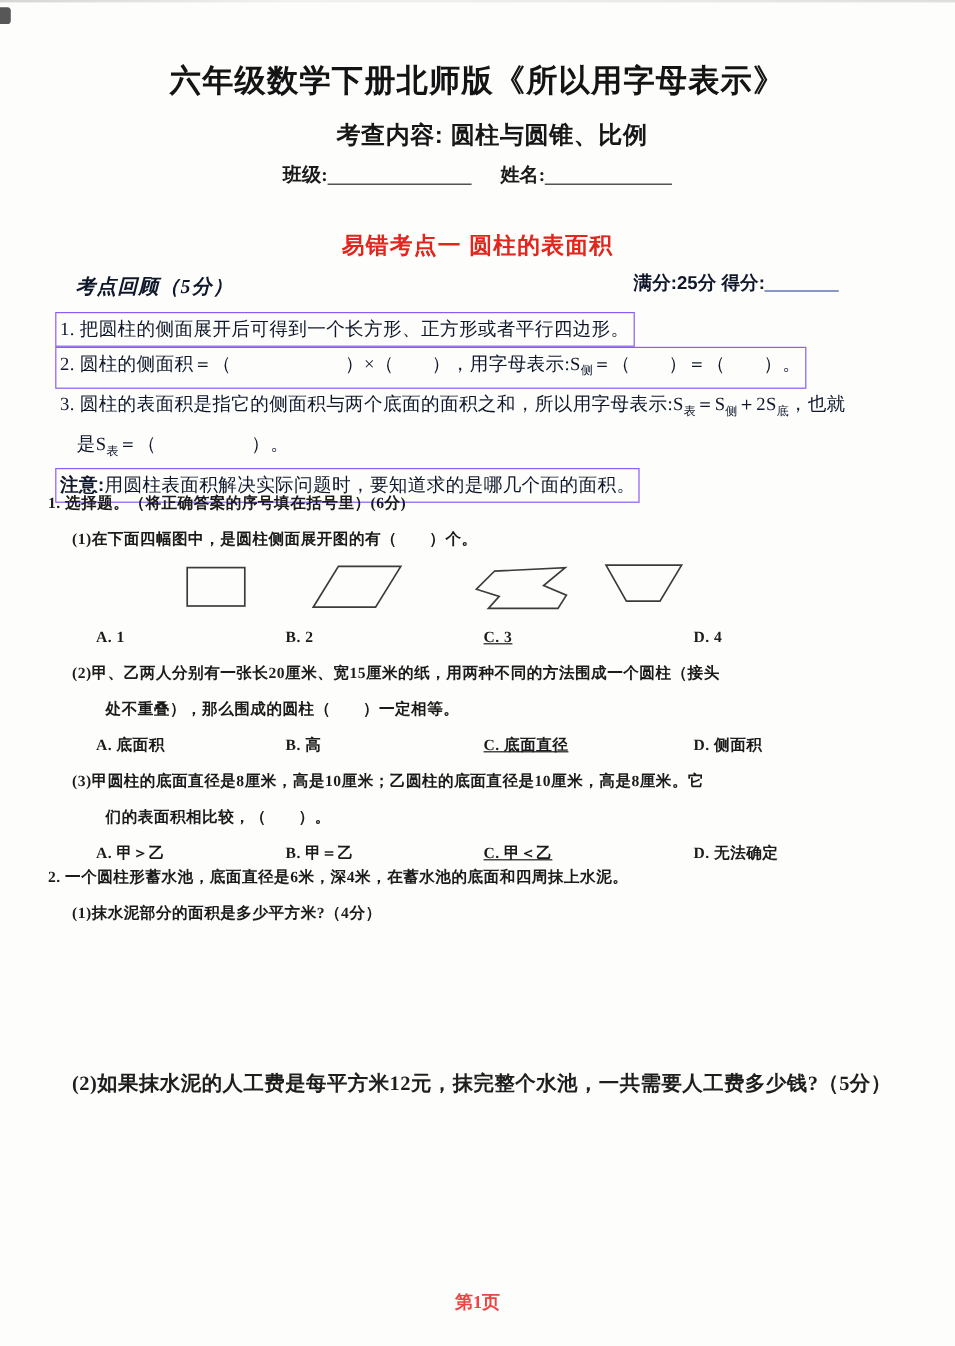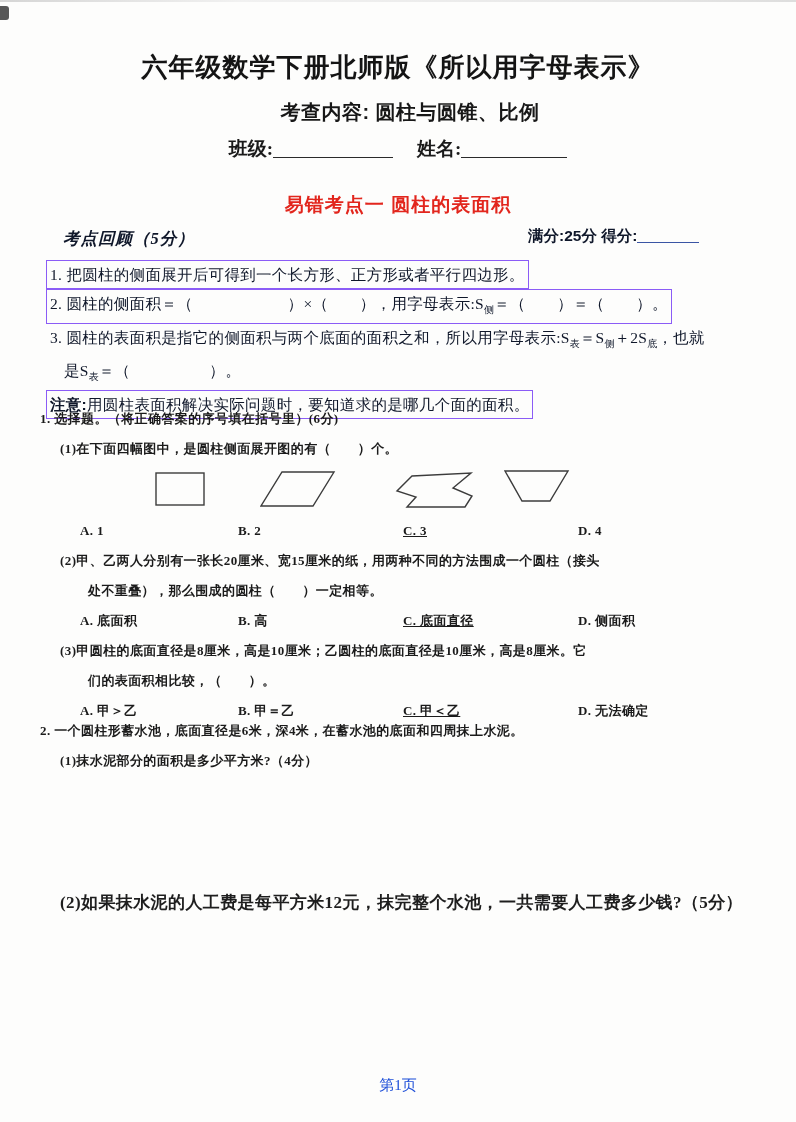--- a/index.html
+++ b/index.html
@@ -20,21 +20,21 @@
     text-align:center;font-size:26px;font-weight:700;letter-spacing:1px;color:#141414;
   }
   .doc-subtitle{
     position:absolute;top:99px;left:12px;width:100%;
     text-align:center;font-size:20px;font-weight:700;letter-spacing:.5px;
     font-family:"Liberation Sans","DejaVu Sans",sans-serif;color:#171717;
   }
   .class-line{
     position:absolute;top:136px;left:0;width:100%;
     display:flex;justify-content:center;align-items:flex-end;gap:24px;
-    font-size:19px;font-weight:600;color:#1a1a1a;
+    font-size:16px;font-weight:600;color:#1a1a1a;
   }
   .blank{display:inline-block;border-bottom:1.6px solid #2a2a2a;height:17px;vertical-align:-3px;}
   .blank.w1{width:120px;} .blank.w2{width:106px;}
 
   .section-heading{
     position:absolute;top:192px;left:0;width:100%;
     text-align:center;font-size:19px;font-weight:700;letter-spacing:1px;
     font-family:"Liberation Sans","DejaVu Sans",sans-serif;color:#e2261d;
   }
 
@@ -74,21 +74,21 @@
   .shapes-row polygon,.shapes-row rect{fill:none;stroke:#3c3c3c;stroke-width:1.4;stroke-linejoin:miter;}
 
   .options-row{position:relative;height:30px;}
   .options-row span{position:absolute;top:0;white-space:nowrap;text-align:center;}
   .opt-a{left:40px;} .opt-b{left:198px;} .opt-c{left:363px;text-decoration:underline;} .opt-d{left:538px;}
 
   .q2-part2{position:absolute;top:888px;left:40px;width:716px;font-size:17px;line-height:30px;font-weight:600;letter-spacing:.4px;}
 
   .page-footer{
     position:absolute;top:1076px;left:0;width:100%;
-    text-align:center;font-size:15px;color:#1d4ed8;font-weight:400;
+    text-align:center;font-size:15px;color:#ef4444;font-weight:700;
   }
 </style>
 </head>
 <body>
 
 <div class="page">
   <div class="top-edge"></div>
   <div class="corner-mark"></div>
 
   <div class="doc-title">六年级数学下册北师版《所以用字母表示》</div>

